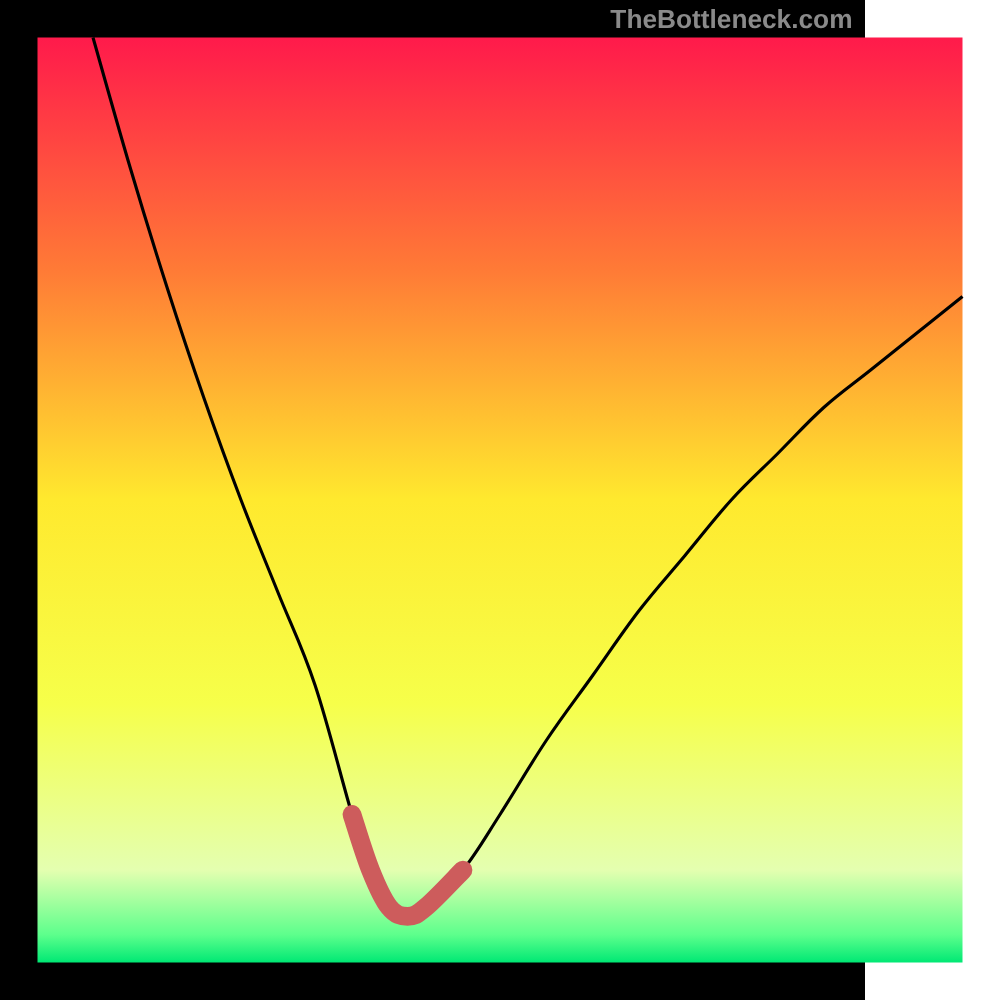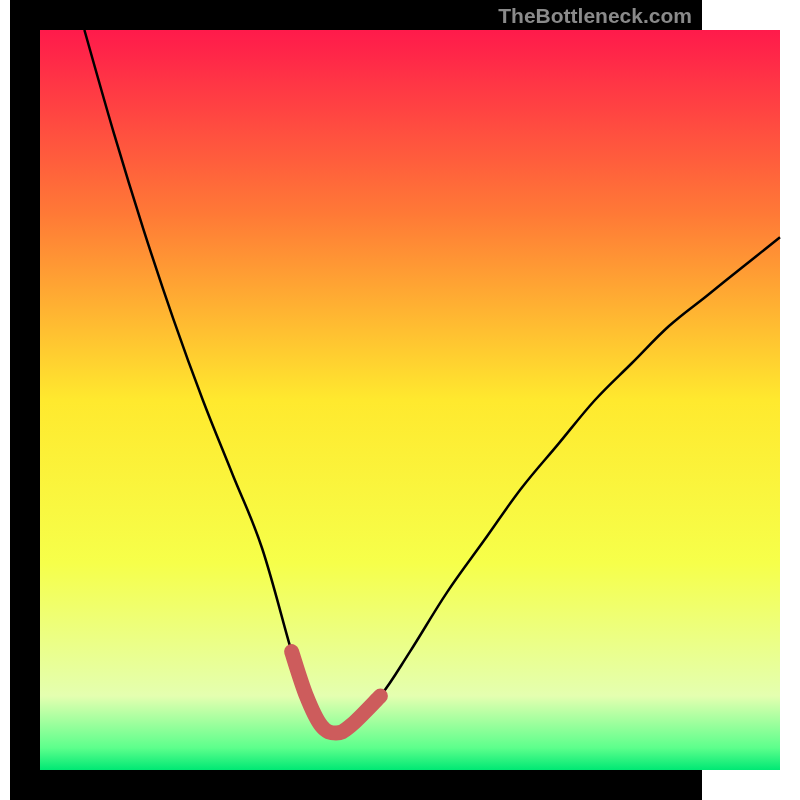--- a/index.html
+++ b/index.html
@@ -5,21 +5,20 @@
   body {
     margin: 0;
     padding: 0;
     background: #fff;
   }
   .chart-container {
     position: relative;
     width: 692px;
     height: 800px;
     background: #000;
-    margin-left: 10px;
   }
   svg {
     display: block;
   }
   .watermark {
     position: absolute;
     top: 4px;
     right: 10px;
     font-family: Arial, Helvetica, sans-serif;
     font-size: 21px;

